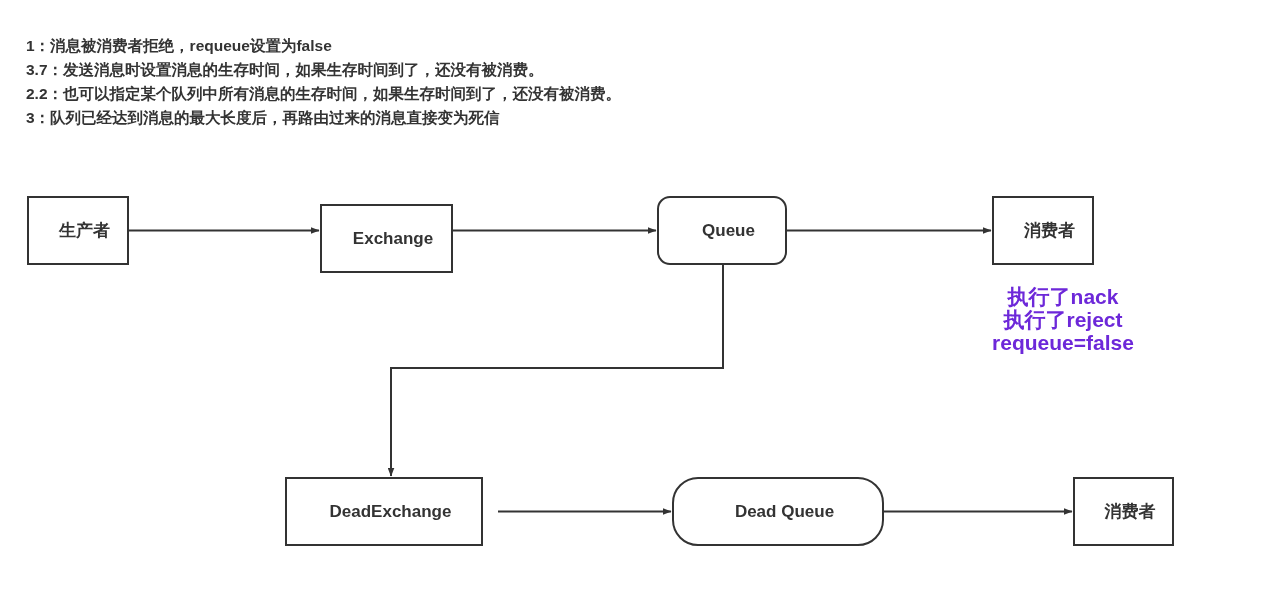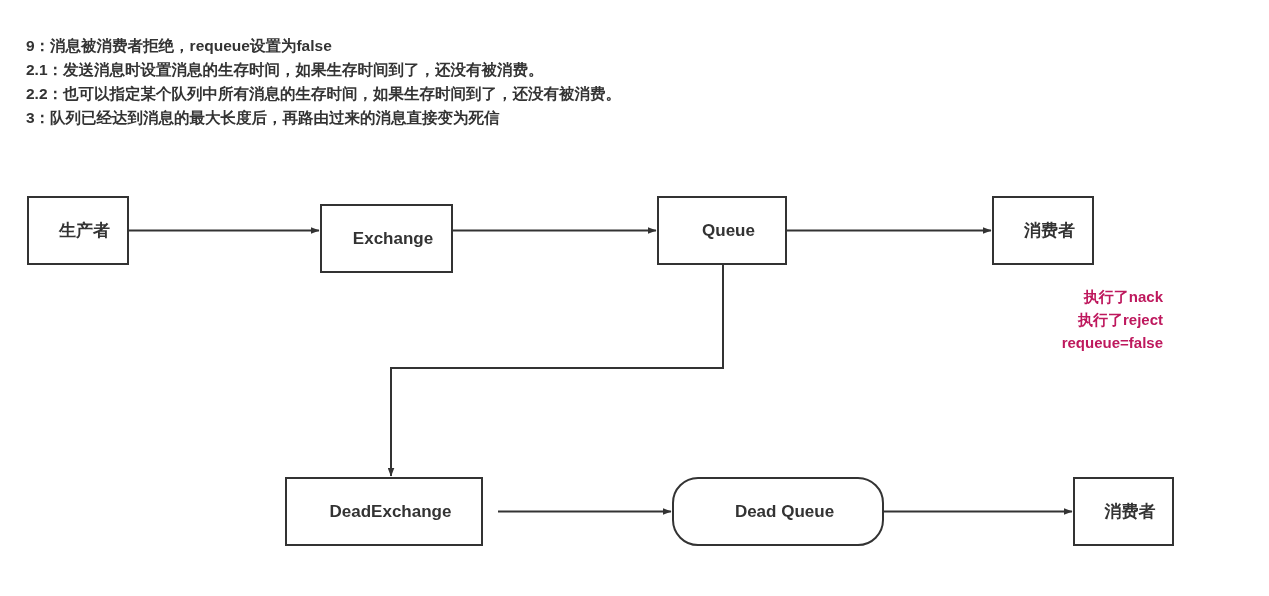--- a/index.html
+++ b/index.html
@@ -60,49 +60,48 @@
     font-weight: bold;
     font-size: 17px;
     color: #333333;
     white-space: nowrap;
     padding-left: 13px;
   }
 
   
   #node-producer      { left: 27px;   top: 196px; width: 102px; height: 69px; }
   #node-exchange      { left: 320px;  top: 196px; width: 133px; height: 69px; margin-top: 8px; }
-  #node-queue         { left: 657px;  top: 196px; width: 130px; height: 69px; }
+  #node-queue         { left: 657px;  top: 196px; width: 130px; height: 69px; border-radius: 13px; }
   #node-consumer-top  { left: 992px;  top: 196px; width: 102px; height: 69px; }
   #node-deadexchange  { left: 285px;  top: 477px; width: 198px; height: 69px; }
   #node-deadqueue     { left: 672px;  top: 477px; width: 212px; height: 69px; border-radius: 26px; }
   #node-consumer-bot  { left: 1073px; top: 477px; width: 101px; height: 69px; }
 
   
   #annotation-nack {
     position: absolute;
     left: 963px;
     top: 285px;
     width: 200px;
     text-align: center;
   }
   #annotation-nack .ann-line {
-    font-size: 15px;
+    font-size: 21px;
     font-weight: bold;
     line-height: 23px;
-    color: #be185d;
+    color: #6d28d9;
     white-space: nowrap;
-    text-align: right;
   }
 </style>
 </head>
 <body>
 
 <div id="notes">
-  <div class="note-line">9：消息被消费者拒绝，requeue设置为false</div>
-  <div class="note-line">2.1：发送消息时设置消息的生存时间，如果生存时间到了，还没有被消费。</div>
+  <div class="note-line">1：消息被消费者拒绝，requeue设置为false</div>
+  <div class="note-line">3.7：发送消息时设置消息的生存时间，如果生存时间到了，还没有被消费。</div>
   <div class="note-line">2.2：也可以指定某个队列中所有消息的生存时间，如果生存时间到了，还没有被消费。</div>
   <div class="note-line">3：队列已经达到消息的最大长度后，再路由过来的消息直接变为死信</div>
 </div>
 
 <div id="diagram">
 
   <svg id="wires" viewBox="0 0 1269 596" xmlns="http://www.w3.org/2000/svg">
     <defs>
       <marker id="arrowhead" markerWidth="9" markerHeight="7" refX="8.5" refY="3.5" orient="auto" markerUnits="userSpaceOnUse">
         <polygon points="0 0, 9 3.5, 0 7" fill="#333333"></polygon>

